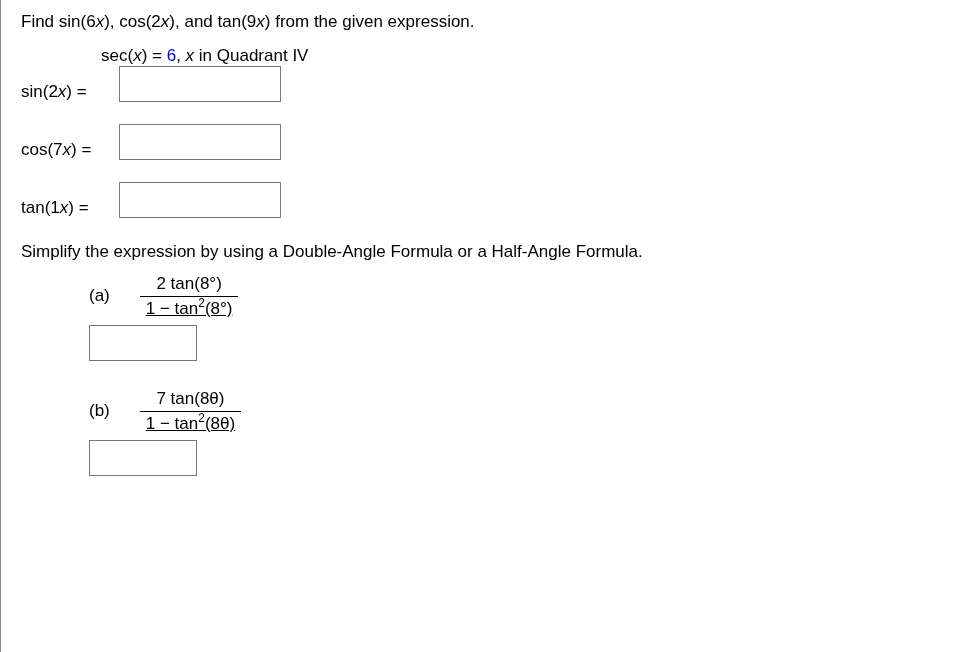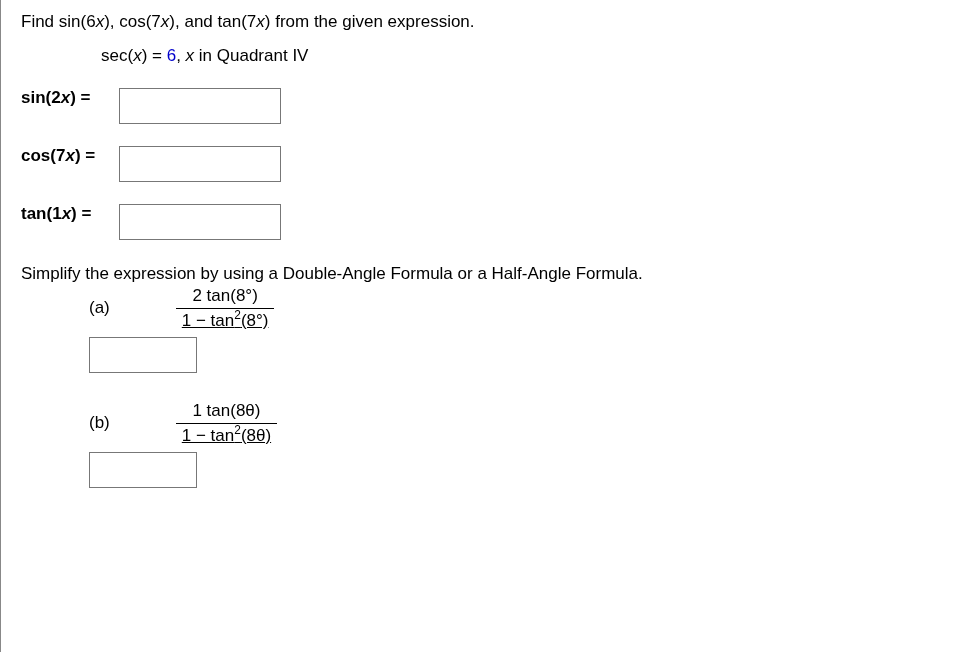--- a/index.html
+++ b/index.html
@@ -16,61 +16,59 @@
       width: 958px;
       height: 652px;
       background: #fff;
     }
     .question-text {
       margin-bottom: 12px;
       line-height: 1.4;
     }
     .given-info {
       margin-left: 80px;
-      margin-bottom: 22px;
     }
     .var-x {
       font-style: italic;
     }
     .num-blue {
       color: #0000cc;
     }
     .answer-row {
       display: flex;
-      align-items: flex-start;
+      align-items: flex-end;
       margin-bottom: 22px;
-      font-weight: bold;
     }
     .answer-label {
       min-width: 98px;
       text-align: left;
     }
     .answer-input {
       width: 162px;
       height: 36px;
       border: 1px solid #777;
       background: #fff;
     }
     .simplify-text {
+      margin-bottom: 10px;
       line-height: 1.4;
     }
     .part-row {
       display: flex;
       align-items: center;
       margin-left: 68px;
       margin-bottom: 6px;
     }
     .part-label {
       margin-right: 30px;
     }
     .fraction {
       display: inline-block;
       text-align: center;
       vertical-align: middle;
-      margin-left: 36px;
     }
     .fraction .num {
       display: block;
       border-bottom: 1px solid #000;
       padding: 0 6px 2px 6px;
     }
     .fraction .den {
       display: block;
       padding: 2px 6px 0 6px;
       text-decoration: underline;
@@ -86,21 +84,21 @@
     sup {
       font-size: 0.7em;
       vertical-align: super;
       line-height: 0;
     }
   </style>
 </head>
 <body>
 
 <div class="question-text">
-  <span>Find sin(6</span><span class="var-x">x</span><span>), cos(7</span><span class="var-x">x</span><span>), and tan(7</span><span class="var-x">x</span><span>) from the given expression.</span>
+  <span>Find sin(6</span><span class="var-x">x</span><span>), cos(2</span><span class="var-x">x</span><span>), and tan(9</span><span class="var-x">x</span><span>) from the given expression.</span>
 </div>
 
 <div class="given-info">
   <span>sec(</span><span class="var-x">x</span><span>) = </span><span class="num-blue">6</span><span>,   </span><span class="var-x">x</span><span> in Quadrant IV</span>
 </div>
 
 <div class="answer-row">
   <div class="answer-label">
     <span>sin(2</span><span class="var-x">x</span><span>)  =</span>
   </div>
@@ -132,19 +130,19 @@
     <span class="den">
       <span>1 − tan</span><sup>2</sup><span>(8°)</span>
     </span>
   </div>
 </div>
 <div class="part-input"></div>
 
 <div class="part-row">
   <div class="part-label">(b)</div>
   <div class="fraction">
-    <span class="num">1 tan(8θ)</span>
+    <span class="num">7 tan(8θ)</span>
     <span class="den">
       <span>1 − tan</span><sup>2</sup><span>(8θ)</span>
     </span>
   </div>
 </div>
 <div class="part-input"></div>
 
 </body></html>

